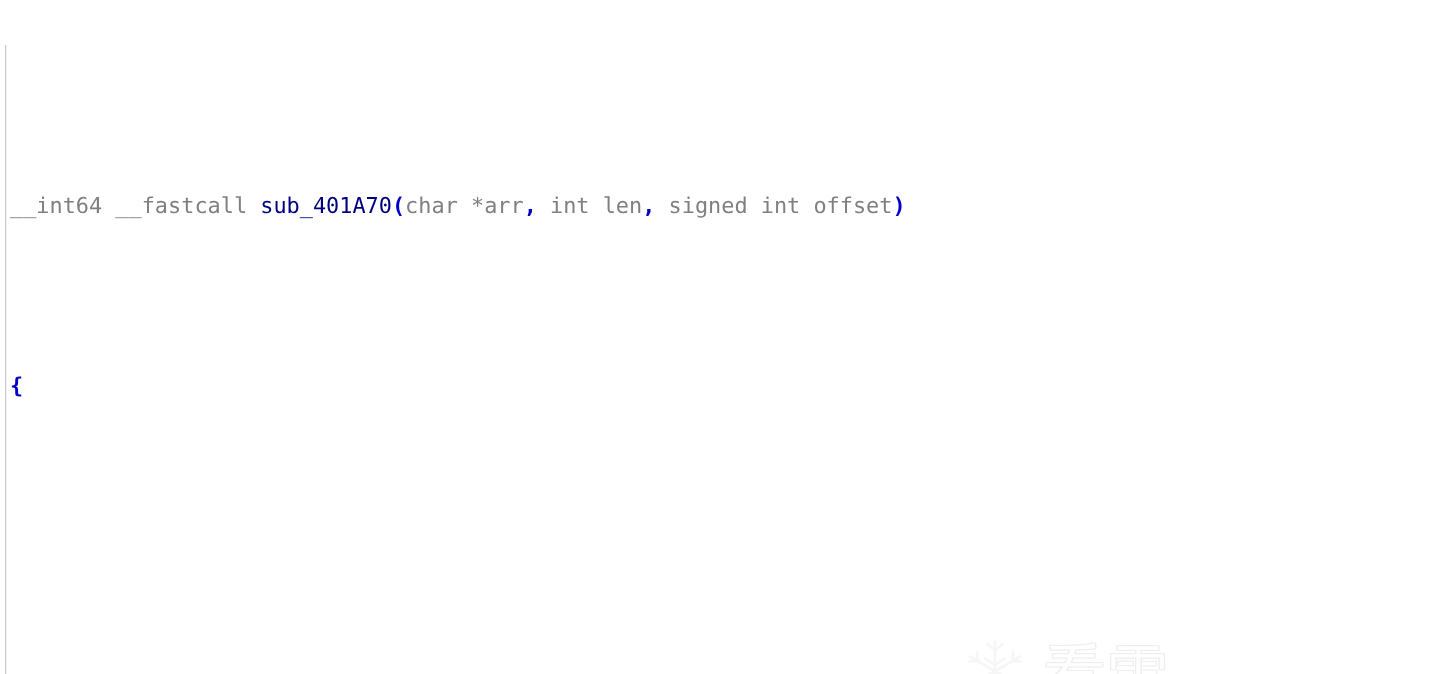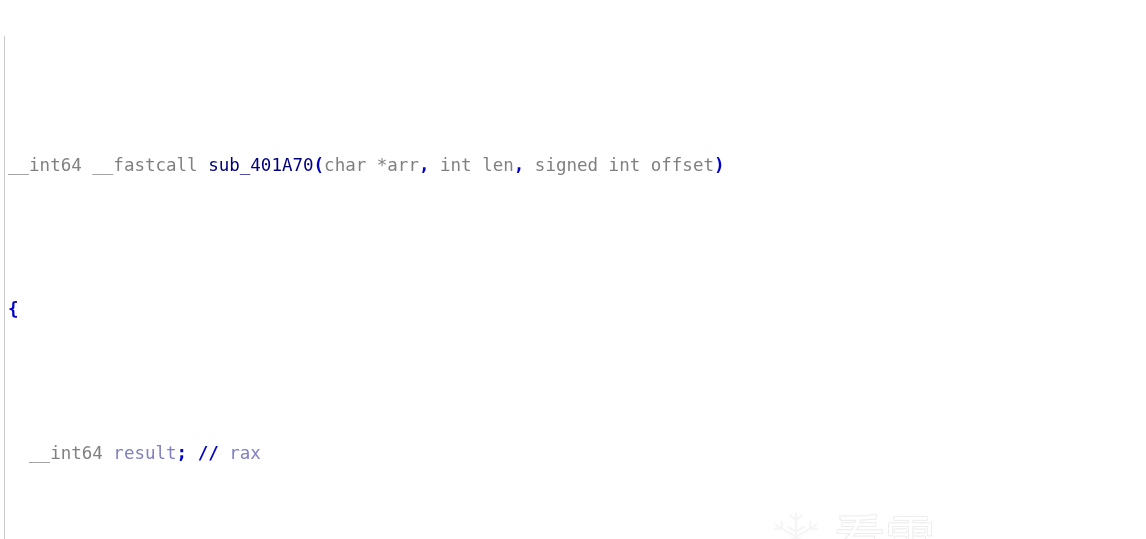--- a/index.html
+++ b/index.html
@@ -94,21 +94,20 @@
 
   <div id="code">
 
     
     <div class="line"><span class="typ">__int64 __fastcall </span><span class="fn">sub_401A70</span><span class="punc">(</span><span class="typ">char *arr</span><span class="punc">, </span><span class="typ">int len</span><span class="punc">, </span><span class="typ">signed int offset</span><span class="punc">)</span></div>
 
     
     <div class="line"><span class="punc">{</span></div>
 
     
-    <div class="line"><span class="typ">  __int64 </span><span class="var">result</span><span class="punc">; </span><span class="cmt">// </span><span class="cmtx">rax</span></div>
 
     
     
 
     
     
 
     
     
 

